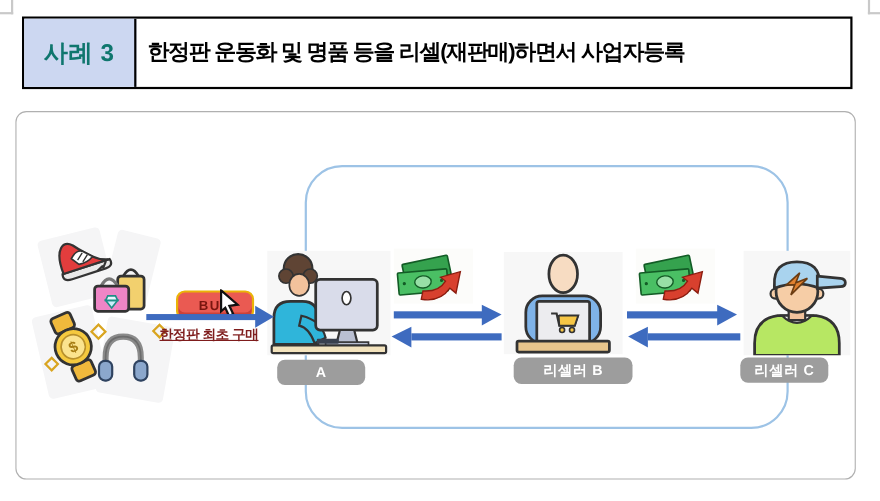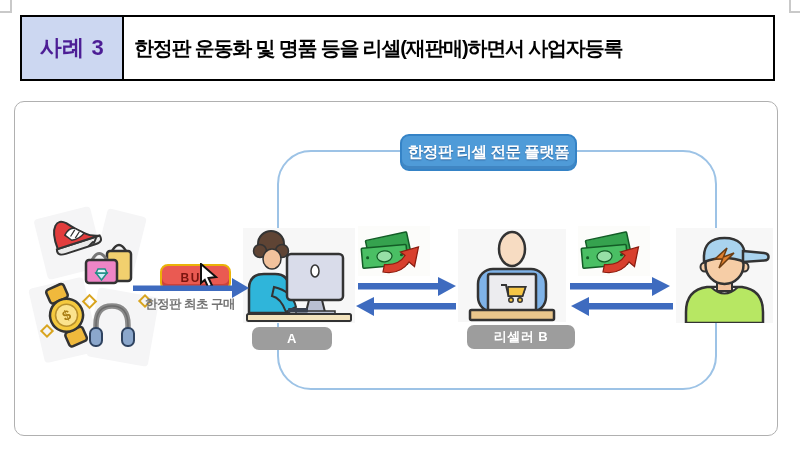--- a/index.html
+++ b/index.html
@@ -8,21 +8,21 @@
   .abs{position:absolute;}
 
   
   .tick{width:10px;height:11px;}
   .tick-tl{left:0;top:0;border-right:2px solid #c9c9c9;border-bottom:2px solid #c9c9c9;}
   .tick-tr{left:789px;top:0;border-left:2px solid #c9c9c9;border-bottom:2px solid #c9c9c9;}
 
   
   .case-box{left:20px;top:15px;width:755px;height:66px;border:2.5px solid #000;display:flex;background:#fff;box-sizing:border-box;}
   .case-label{width:102px;background:#ccd7f1;border-right:2.5px solid #000;display:flex;align-items:center;justify-content:center;
-              font-size:22px;font-weight:bold;color:#4c1d95;letter-spacing:0.5px;box-sizing:border-box;}
+              font-size:22px;font-weight:bold;color:#0f766e;letter-spacing:0.5px;box-sizing:border-box;}
   .case-title{flex:1;display:flex;flex-direction:column;justify-content:center;padding:0 20px 0 10px;}
   .case-title .line{font-size:20px;font-weight:bold;color:#000;letter-spacing:-1.2px;line-height:29px;white-space:nowrap;}
 
   
   .diagram{left:14px;top:101px;width:764px;height:335px;border:1.5px solid #b0b0b0;border-radius:10px;background:#fff;box-sizing:border-box;}
 
   
   .platform-box{left:277px;top:150px;width:440px;height:240px;border:2px solid #9dc3e6;border-radius:34px;box-sizing:border-box;z-index:1;}
   .platform-badge{left:400px;top:134px;width:177px;height:37px;background:#4f9bd8;border:2px solid #3583c6;border-radius:9px;
                   display:flex;align-items:center;justify-content:center;color:#fff;font-size:15.5px;font-weight:bold;
@@ -38,22 +38,22 @@
   .money-block{background:#fcfcfa;z-index:3;}
 
   
   .tag{background:#9d9d9d;border-radius:7px;color:#fff;display:flex;align-items:center;justify-content:center;
        font-size:13px;font-weight:bold;z-index:6;letter-spacing:0.5px;}
 
   
   .buy-btn{left:160px;top:248px;width:71px;height:27px;background:#ea5a52;border:2px solid #eab308;border-radius:8px;
            box-shadow:inset 0 -5px 0 rgba(160,30,20,.4);display:flex;align-items:center;justify-content:center;
            color:#7a150f;font-weight:bold;font-size:12px;letter-spacing:1.5px;box-sizing:border-box;z-index:4;margin-top:16px;}
-  .caption{left:136px;top:296px;width:108px;text-align:center;font-size:12.5px;font-weight:bold;color:#737373;
-           letter-spacing:-0.5px;z-index:4;}
+  .caption{left:136px;top:296px;width:108px;text-align:center;font-size:12.5px;font-weight:bold;color:#7f1d1d;
+           letter-spacing:-0.5px;z-index:4;text-decoration:underline;}
 
   .spark{border:2px solid #d9a520;width:7px;height:7px;transform:rotate(45deg);z-index:4;}
   .overlay{left:0;top:0;z-index:5;pointer-events:none;}
 </style>
 </head>
 <body>
 
 <div class="stage">
 
   <div class="abs tick tick-tl"></div>
@@ -61,21 +61,20 @@
 
   <div class="abs case-box">
     <div class="case-label">사례 3</div>
     <div class="case-title">
       <div class="line">한정판 운동화 및 명품 등을 리셀(재판매)하면서 사업자등록</div>
     </div>
   </div>
 
   <div class="abs diagram"></div>
   <div class="abs platform-box"></div>
-  <div class="abs platform-badge">한정판 리셀 전문 플랫폼</div>
 
   <div class="abs card" style="left:40px;top:212px;width:58px;height:62px;transform:rotate(-14deg);"></div>
   <div class="abs card" style="left:100px;top:212px;width:40px;height:62px;transform:rotate(14deg);"></div>
   <div class="abs card" style="left:36px;top:282px;width:56px;height:76px;transform:rotate(-13deg);"></div>
   <div class="abs card" style="left:92px;top:292px;width:62px;height:70px;transform:rotate(10deg);"></div>
 
   <svg class="abs art" style="left:48px;top:212px;transform:rotate(-18deg);" width="54" height="44" viewBox="0 0 108 88">
     <path d="M10,62 Q6,76 24,76 L88,76 Q104,76 100,62 Z" fill="#e9e9e9" stroke="#333" stroke-width="4"></path>
     <path d="M12,62 Q10,28 22,16 Q32,6 44,18 Q50,26 60,36 L72,48 Q82,58 98,62 Z" fill="#e23d3d" stroke="#333" stroke-width="4"></path>
     <path d="M34,40 Q48,26 58,34 L72,48 Q60,56 44,54 Z" fill="#fff" stroke="#333" stroke-width="3"></path>
@@ -204,14 +203,15 @@
       <path d="M70,118 Q97,144 124,118 Z" fill="#fff" stroke="#333" stroke-width="4"></path>
       <rect x="82" y="102" width="30" height="24" fill="#f2c29c" stroke="#333" stroke-width="4"></rect>
       <circle cx="58" cy="78" r="9" fill="#f6cda6" stroke="#333" stroke-width="4"></circle>
       <circle cx="136" cy="78" r="9" fill="#f6cda6" stroke="#333" stroke-width="4"></circle>
       <circle cx="97" cy="74" r="38" fill="#f6cda6" stroke="#333" stroke-width="5"></circle>
       <path d="M56,62 Q54,20 97,20 Q140,20 138,62 L138,68 Q97,52 56,68 Z" fill="#a9d3ee" stroke="#333" stroke-width="5"></path>
       <path d="M134,46 L176,50 Q185,51 185,58 Q185,65 176,65 L134,68 Z" fill="#a9d3ee" stroke="#333" stroke-width="5"></path>
       <path d="M78,62 L102,40 L95,58 L116,50 L86,80 L93,62 Z" fill="#e0802f" stroke="#6b3c12" stroke-width="3"></path>
     </svg>
   </div>
+  <div class="abs tag" style="left:673px;top:325px;width:80px;height:23px;">리셀러 C</div>
 
 </div>
 
 </body></html>

